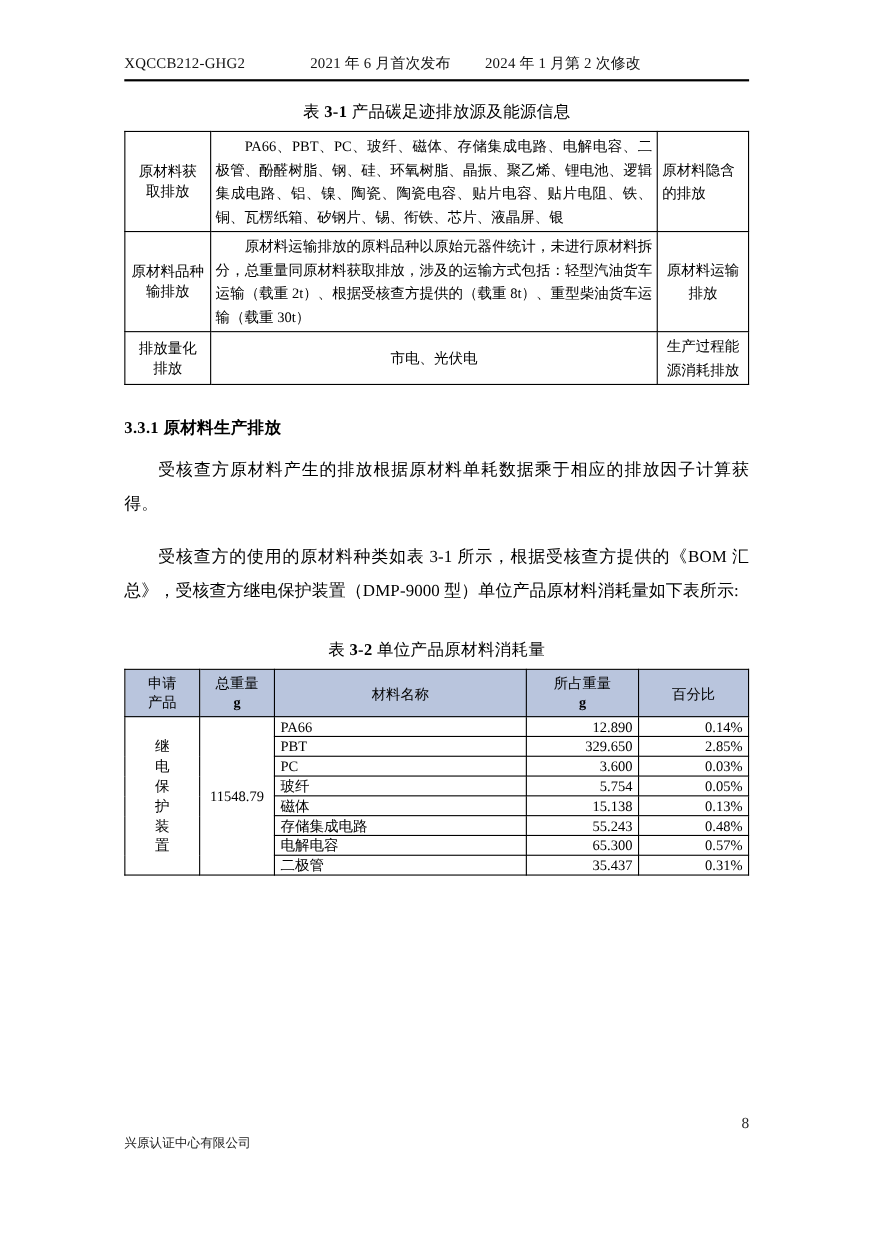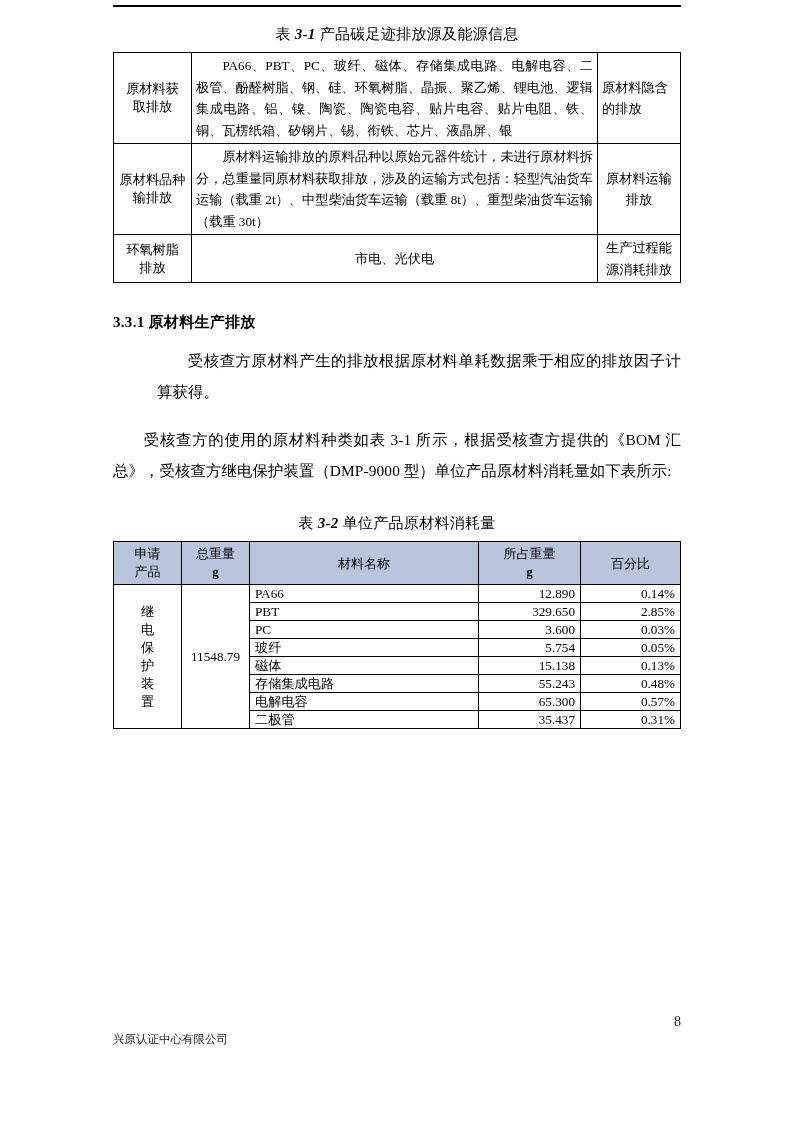--- a/index.html
+++ b/index.html
@@ -54,21 +54,21 @@
   p.body.first { margin-top: 12px; }
   p.indent { text-indent: 2em; }
 
   
   .tbl-caption {
     text-align: center;
     font-size: 15px;
     margin: 18px 0 8px 0;
     letter-spacing: 0.3px;
   }
-  .tbl-caption .num { font-weight: bold; font-family: "Liberation Serif", serif; font-style: italic; }
+  .tbl-caption .num { font-weight: bold; font-family: "Liberation Serif", serif; }
 
   
   table.doc-table {
     border-collapse: collapse;
     width: 100%;
     table-layout: fixed;
     font-size: 13px;
     line-height: 21px;
   }
   table.doc-table td, table.doc-table th {
@@ -139,20 +139,27 @@
     font-family: "Liberation Serif", serif;
   }
 </style>
 </head>
 <body>
 
 <div class="page">
 
   <div class="content">
 
+    <div class="doc-header">
+      <span class="hdr-code">XQCCB212-GHG2</span>
+      <span class="gap1"></span>
+      <span>2021 年 6 月首次发布</span>
+      <span class="gap2"></span>
+      <span>2024 年 1 月第 2 次修改</span>
+    </div>
     <div class="header-rule"></div>
 
 
     <div class="tbl-caption">
       <span>表</span>
       <span class="num">3-1</span>
       <span>产品碳足迹排放源及能源信息</span>
     </div>
 
     <table class="doc-table" id="table-emission-sources">
@@ -174,44 +181,44 @@
           <td class="c-left pad-cell">原材料隐含的排放</td>
         </tr>
 
         <tr>
           <td class="c-center">
             <span class="vert-stack">
               <span>原材料品种</span>
               <span>输排放</span>
             </span>
           </td>
-          <td class="c-just pad-cell ti2">原材料运输排放的原料品种以原始元器件统计，未进行原材料拆分，总重量同原材料获取排放，涉及的运输方式包括：轻型汽油货车运输（载重 2t）、中型柴油货车运输（载重 8t）、重型柴油货车运输（载重 30t）</td>
+          <td class="c-just pad-cell ti2">原材料运输排放的原料品种以原始元器件统计，未进行原材料拆分，总重量同原材料获取排放，涉及的运输方式包括：轻型汽油货车运输（载重 2t）、根据受核查方提供的（载重 8t）、重型柴油货车运输（载重 30t）</td>
           <td class="c-center pad-cell">原材料运输排放</td>
         </tr>
 
         <tr>
           <td class="c-center">
             <span class="vert-stack">
-              <span>环氧树脂</span>
+              <span>排放量化</span>
               <span>排放</span>
             </span>
           </td>
           <td class="c-center pad-cell">市电、光伏电</td>
           <td class="c-center pad-cell">生产过程能源消耗排放</td>
         </tr>
       </tbody>
     </table>
 
 
     <h3 class="subsec">
       <span>3.3.1</span>
       <span>原材料生产排放</span>
     </h3>
 
-    <p class="body indent" style="margin-top:14px;margin-left:44px;">受核查方原材料产生的排放根据原材料单耗数据乘于相应的排放因子计算获得。</p>
+    <p class="body indent" style="margin-top:14px;">受核查方原材料产生的排放根据原材料单耗数据乘于相应的排放因子计算获得。</p>
 
     <p class="body indent" style="margin-top:18px;">受核查方的使用的原材料种类如表 3-1 所示，根据受核查方提供的《BOM 汇总》，受核查方继电保护装置（DMP-9000 型）单位产品原材料消耗量如下表所示:</p>
 
     <div class="tbl-caption" style="margin-top:28px;">
       <span>表</span>
       <span class="num">3-2</span>
       <span>单位产品原材料消耗量</span>
     </div>
 
     <table class="doc-table" id="table-material-consumption">

